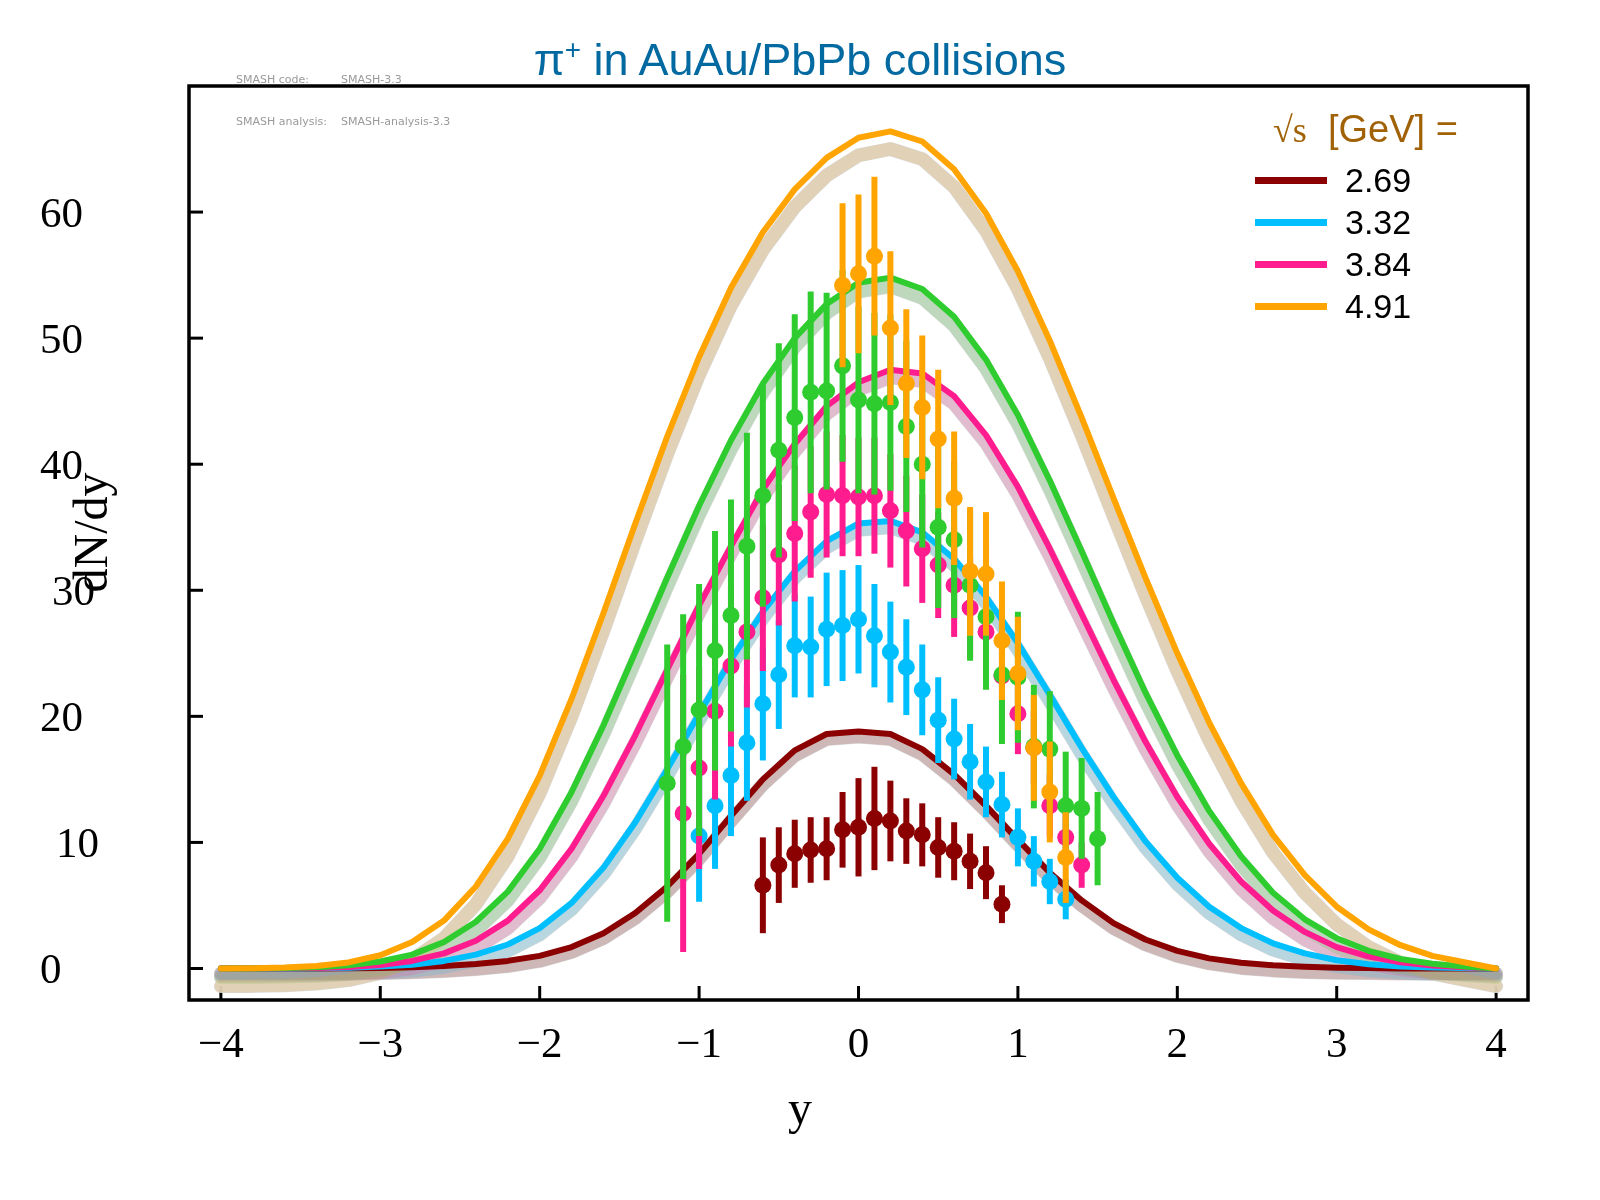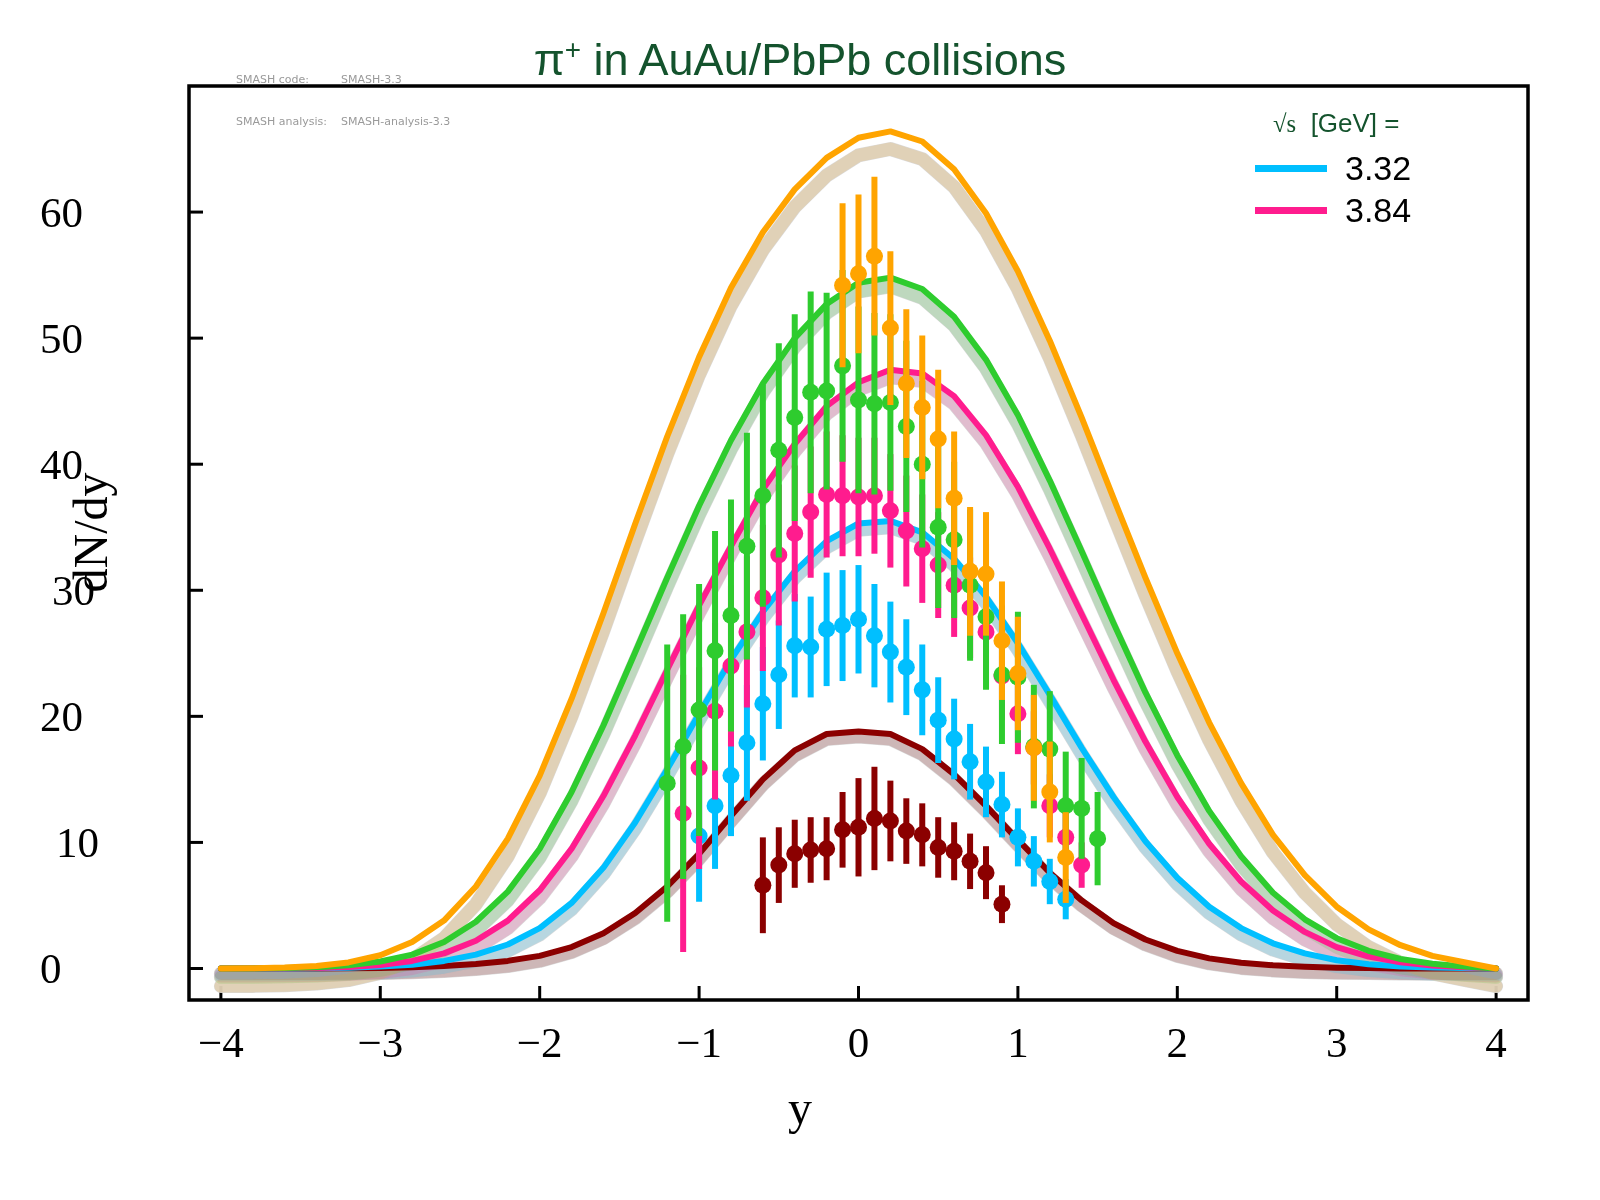--- a/index.html
+++ b/index.html
@@ -3,33 +3,33 @@
 <meta charset="utf-8">
 <style>
   html,body{margin:0;padding:0;}
   body{width:1600px;height:1200px;background:#ffffff;font-family:"Liberation Sans",sans-serif;overflow:hidden;}
   #root{position:relative;width:1348px;height:1200px;}
 
   .watermark{position:absolute;left:236px;top:45px;font-family:"DejaVu Sans",sans-serif;font-size:11px;color:#9a9a9a;line-height:14px;white-space:pre;}
   .watermark .wrow{display:block;}
   .watermark .wlab{display:inline-block;width:105px;}
 
-  .chart-title{position:absolute;left:0;top:34px;width:1600px;text-align:center;font-family:"Liberation Sans",sans-serif;font-size:45px;color:#14532d;letter-spacing:0px;}
+  .chart-title{position:absolute;left:0;top:34px;width:1600px;text-align:center;font-family:"Liberation Sans",sans-serif;font-size:45px;color:#0369a1;letter-spacing:0px;}
   .chart-title sup{font-size:0.62em;vertical-align:super;}
 
   .ylabel{position:absolute;left:-60px;top:505px;width:300px;text-align:center;transform:rotate(-90deg);transform-origin:center center;font-family:"Liberation Serif",serif;font-size:48px;color:#000;}
   .xlabel{position:absolute;left:0;top:1080px;width:1600px;text-align:center;font-family:"Liberation Serif",serif;font-size:48px;color:#000;}
 
   .plotsvg{position:absolute;left:0;top:0;}
 
   .ytick-lab{position:absolute;font-family:"Liberation Serif",serif;font-size:43px;color:#000;transform:translateY(-50%);}
   .xtick-lab{position:absolute;font-family:"Liberation Serif",serif;font-size:43px;color:#000;text-align:center;transform:translateX(-50%);}
 
   .legend{position:absolute;left:1255px;top:108px;width:290px;}
-  .legend-title{font-family:"Liberation Sans",sans-serif;font-size:26px;color:#14532d;margin:0 0 8px 18px;white-space:nowrap;}
+  .legend-title{font-family:"Liberation Sans",sans-serif;font-size:38px;color:#a16207;margin:0 0 8px 18px;white-space:nowrap;}
   .legend-title .radsym{font-family:"Liberation Serif",serif;font-size:0.95em;}
   .legend-row{display:flex;align-items:center;height:42px;}
   .legend-swatch{width:72px;height:7px;margin-right:18px;flex:0 0 auto;}
   .legend-swatch.band{height:17px;}
   .legend-lab{font-family:"Liberation Sans",sans-serif;font-size:34px;color:#000;white-space:nowrap;}
 </style>
 </head>
 <body>
 
 <div id="root">
@@ -328,23 +328,31 @@
       <div class="xtick-lab" style="left: 1496.12px; top: 1018px;">4</div>
     </div>
 
   <div class="legend">
     <div class="legend-title">
       <span class="radsym">√s</span>
       &nbsp;<span>[GeV] =</span>
     </div>
     <div id="legend-rows">
         <div class="legend-row">
+          <div class="legend-swatch" style="background: rgb(139, 0, 0);"></div>
+          <div class="legend-lab">2.69</div>
+        </div>
+        <div class="legend-row">
           <div class="legend-swatch" style="background: rgb(0, 191, 255);"></div>
           <div class="legend-lab">3.32</div>
         </div>
         <div class="legend-row">
           <div class="legend-swatch" style="background: rgb(255, 28, 142);"></div>
           <div class="legend-lab">3.84</div>
         </div>
+        <div class="legend-row">
+          <div class="legend-swatch" style="background: rgb(255, 164, 0);"></div>
+          <div class="legend-lab">4.91</div>
+        </div>
       </div>
   </div>
 
 </div>
 
 </body></html>

